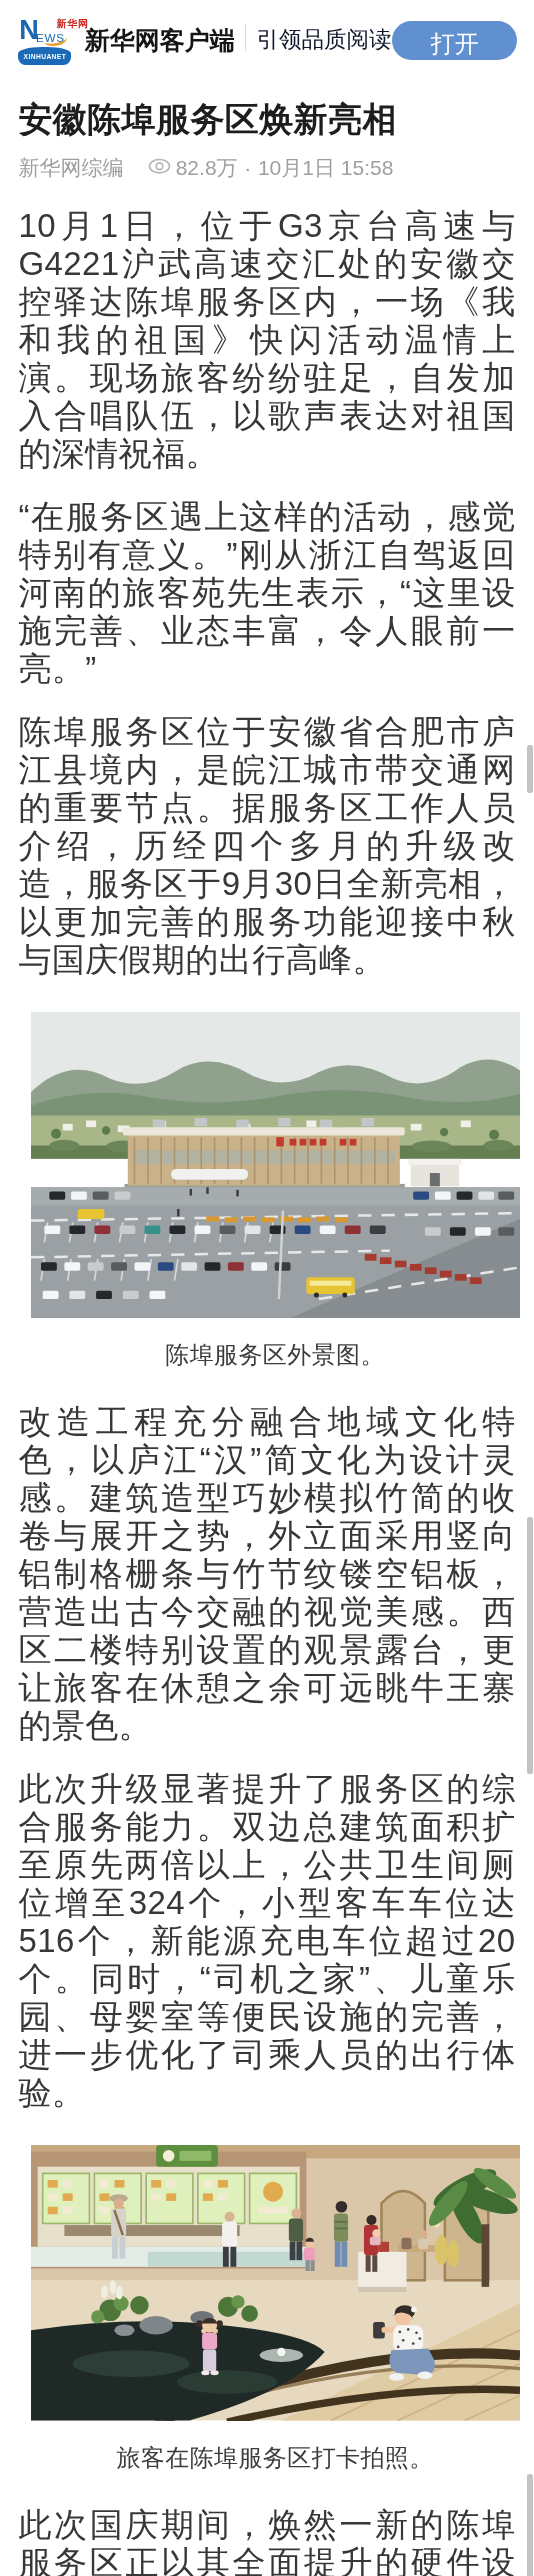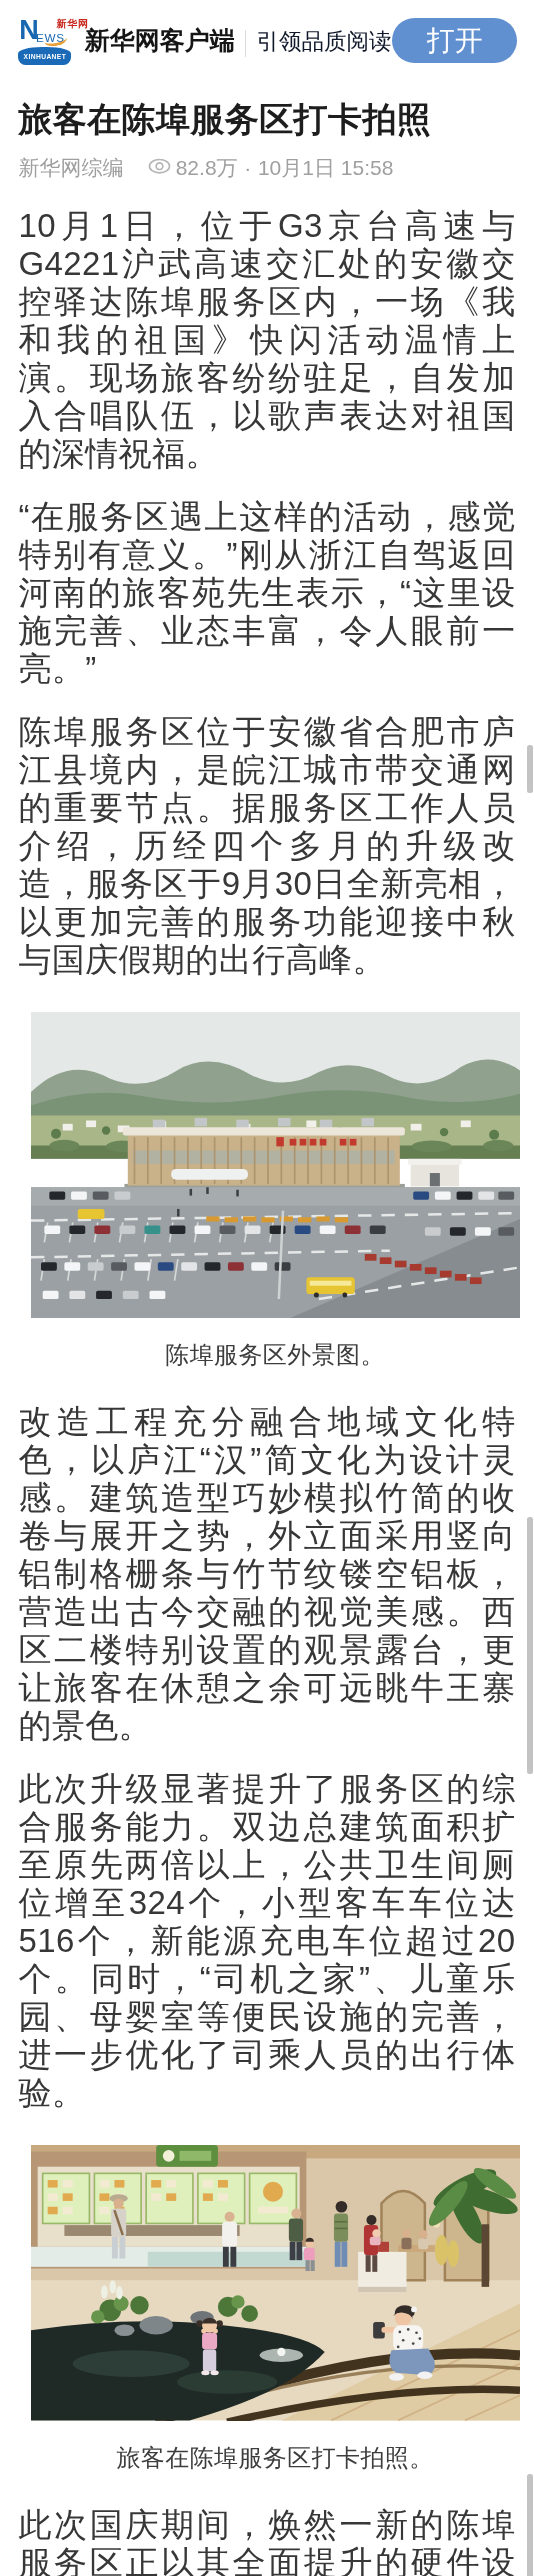--- a/index.html
+++ b/index.html
@@ -12,26 +12,26 @@
   
   .banner{display:flex;align-items:center;padding:16.7px 16.7px 13.4px 18.4px;background:#fff;}
   .logo{position:relative;width:53px;height:48px;flex:0 0 auto;}
   .logo-n{position:absolute;left:0.8px;top:0px;font-size:27px;font-weight:bold;color:#1867b0;line-height:1;}
   .logo-cn{position:absolute;left:38px;top:0.8px;font-size:10px;font-weight:bold;color:#c8281e;letter-spacing:0.8px;white-space:nowrap;}
   .logo-ews{position:absolute;left:17.5px;top:14px;font-size:11.7px;font-weight:normal;color:#1867b0;letter-spacing:0.8px;}
   .logo-swoosh{position:absolute;left:26px;top:16.7px;width:23.4px;height:10px;border-bottom:3.3px solid #e8a13a;border-radius:50%;transform:rotate(-10deg);}
   .logo-bottom{position:absolute;left:0;bottom:0;width:53px;height:17.5px;background:#1a6ab8;
     border-radius:45% 45% 7.5px 7.5px / 38% 38% 7.5px 7.5px;color:#fff;font-size:6.7px;font-weight:bold;
     text-align:center;line-height:19px;letter-spacing:0.4px;}
-  .banner-titles{display:flex;align-items:flex-end;margin-left:13.4px;min-width:0;}
+  .banner-titles{display:flex;align-items:flex-start;margin-left:13.4px;min-width:0;}
   .app-name{font-size:25px;font-weight:bold;color:#151515;white-space:nowrap;}
   .banner-divider{width:1.7px;height:27px;background:#dcdcdc;margin:0 10px;flex:0 0 auto;}
   .tagline{font-size:22.5px;color:#0f172a;white-space:nowrap;}
-  .open-btn{margin-left:auto;flex:0 0 auto;width:125px;height:45px;border:none;border-radius:22.5px;
-    background:#6090d0;color:#ffffff;font-size:28px;font-family:inherit;line-height:45px;text-align:center;padding:0;}
+  .open-btn{margin-left:auto;flex:0 0 auto;width:125px;height:39px;border:none;border-radius:22.5px;
+    background:#6090d0;color:#ffffff;font-size:24px;font-family:inherit;line-height:45px;text-align:center;padding:0;}
   
   .article-title{margin:20px 18.4px 0;font-size:34px;line-height:1.25;font-weight:700;color:#1d1d1d;letter-spacing:0.4px;}
   .meta{display:flex;align-items:center;margin:13.4px 18.4px 0;font-size:21px;color:#9f9f9f;}
   .meta .src{margin-right:24px;}
   .meta .views-icon{margin-right:3.3px;display:inline-block;}
   .meta .sep{margin:0 6.7px;}
   
   .article{padding:0 18.4px;}
   .article p{margin:25px 0;font-size:33px;line-height:38px;color:#373737;text-align:justify;text-justify:inter-ideograph;letter-spacing:0.4px;}
   figure.photo{margin:25px 0 0 4.2px;width:411px;padding:8px;}
@@ -55,21 +55,21 @@
     <span class="logo-bottom">XINHUANET</span>
   </div>
   <div class="banner-titles">
     <span class="app-name">新华网客户端</span>
     <span class="banner-divider"></span>
     <span class="tagline">引领品质阅读</span>
   </div>
   <button class="open-btn">打开</button>
 </div>
 
-<h1 class="article-title">旅客在陈埠服务区打卡拍照</h1>
+<h1 class="article-title">安徽陈埠服务区焕新亮相</h1>
 
 <div class="meta">
   <span class="src">新华网综编</span>
   <span class="views-icon">
     <svg width="25" height="18.4" viewBox="0 0 30 22">
         <ellipse cx="15" cy="11" rx="12" ry="8" fill="none" stroke="#b5b5b5" stroke-width="2"></ellipse>
         <circle cx="15" cy="11" r="4" fill="none" stroke="#b5b5b5" stroke-width="2"></circle>
       </svg>
   </span>
   <span>82.8万</span>

